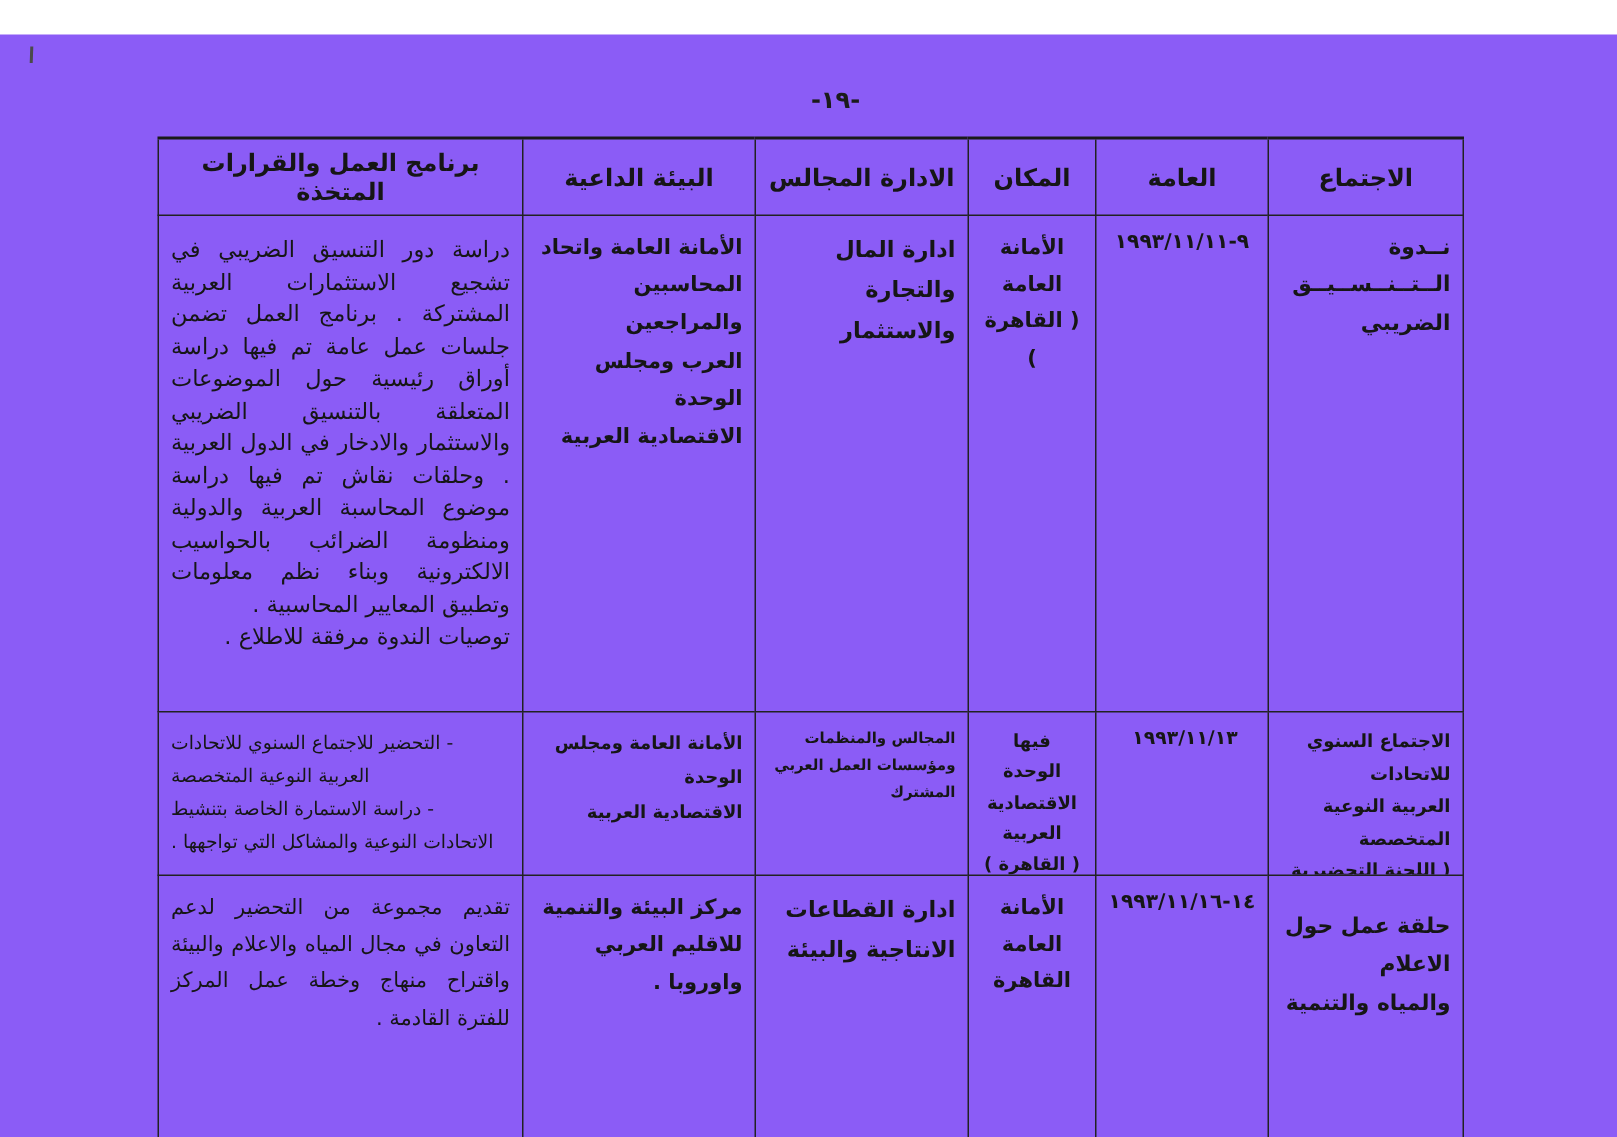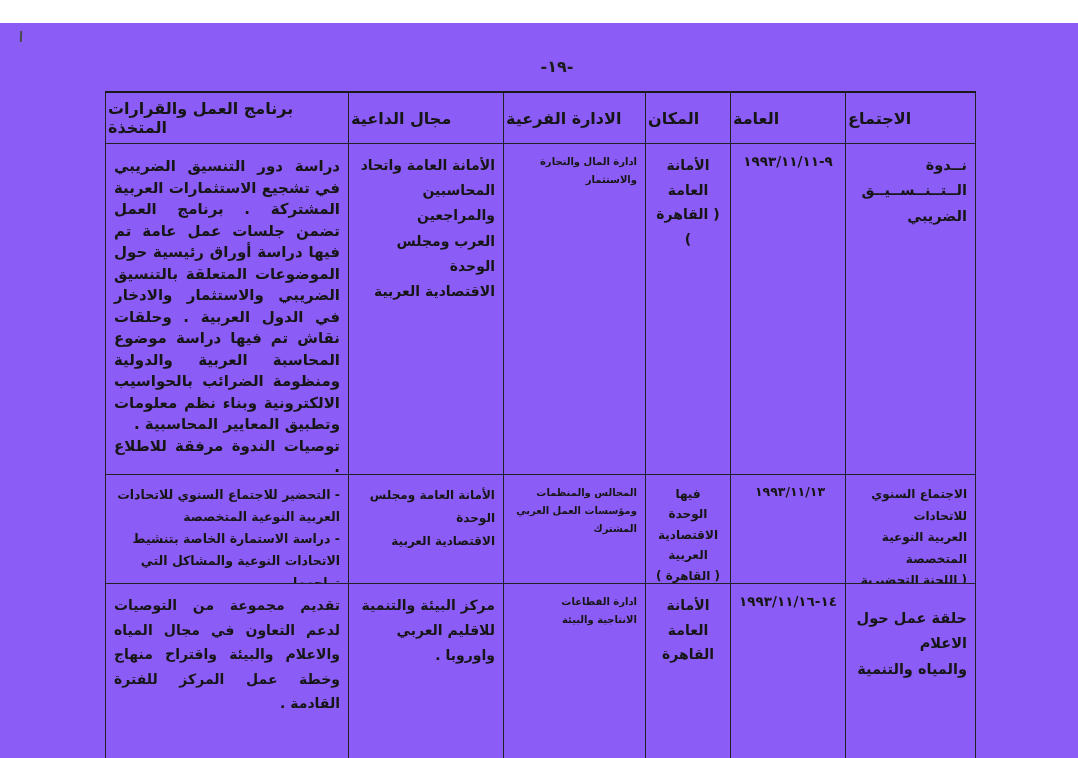--- a/index.html
+++ b/index.html
@@ -24,47 +24,47 @@
     position:absolute; top:68px; left:105px; width:870px;
     direction:rtl; border-collapse:collapse; table-layout:fixed;
   }
   .doc-table th, .doc-table td {
     border:1.6px solid #222222;
     vertical-align:top;
     padding:9px 8px 0 8px;
     overflow:hidden;
   }
   .doc-table th {
-    height:42px; vertical-align:middle; text-align:left;
+    height:42px; vertical-align:middle; text-align:center;
     font-size:16px; font-weight:bold; padding:4px 2px;
     border-top:2.4px solid #1a1a1a;
   }
   tr.r1 > td { height:318px; }
   tr.r2 > td { height:99px; }
   tr.r3 > td { height:160px; border-bottom:none; }
   .box { white-space:pre-line; }
   tr.r1 .box { max-height:300px; }
   tr.r2 .box { max-height:84px; }
   tr.r3 .box { max-height:140px; }
 
   
   .c-meeting { text-align:right; font-size:14.5px; font-weight:bold; line-height:1.75; }
   .c-date    { text-align:center; font-size:13.5px; font-weight:bold; letter-spacing:.5px; }
   .c-place   { text-align:center; font-size:14px; font-weight:bold; line-height:1.75; }
-  .c-sub     { text-align:right; font-size:10px; font-weight:bold; line-height:1.8; }
+  .c-sub     { text-align:right; font-size:15px; font-weight:bold; line-height:1.8; }
   .c-inviter { text-align:right; font-size:14px; font-weight:bold; line-height:1.8; }
-  .c-program { text-align:justify; font-size:15px; font-weight:bold; line-height:21.5px; }
+  .c-program { text-align:justify; font-size:15px; font-weight:normal; line-height:21.5px; }
 
   
   tr.r2 .c-meeting { font-size:12px;   line-height:1.8; }
   tr.r2 .c-date    { font-size:12.5px;padding-left:12px; }
   tr.r2 .c-place   { font-size:12px;   line-height:1.7; }
   tr.r2 .c-sub     { font-size:10px; line-height:1.8; }
   tr.r2 .c-inviter { font-size:12px;   line-height:1.9; }
-  tr.r2 .c-program { font-size:12.5px; line-height:1.75; text-align:right; }
+  tr.r2 .c-program { font-size:12.5px; line-height:1.75; text-align:left; }
   tr.r3 .c-meeting { padding-top:22px; }
   tr.r3 .c-date    { }
   tr.r3 .c-program { font-size:14px; line-height:1.75; }
   tr.r3 .c-inviter { }
   tr.r1 .c-program { padding-top:12px; }
 </style>
 </head>
 <body>
 
 <div class="page">
@@ -80,22 +80,22 @@
         <col style="width:85px">
       <col style="width:142px">
         <col style="width:155px">
         <col style="width:243px">
     </colgroup>
     <thead>
       <tr>
         <th>الاجتماع</th>
         <th>العامة</th>
         <th>المكان</th>
-        <th>الادارة الفرعية</th>
-        <th>مجال الداعية</th>
+        <th>الادارة المجالس</th>
+        <th>البيئة الداعية</th>
         <th>برنامج العمل والقرارات المتخذة</th>
       </tr>
     </thead>
     <tbody>
       <tr class="r1">
         <td class="c-meeting">
             <div class="box">نــدوة الــتــنــســيــق
 الضريبي</div>
           </td>
         <td class="c-date">
@@ -165,19 +165,19 @@
         <td class="c-sub">
             <div class="box">ادارة القطاعات
 الانتاجية والبيئة</div>
           </td>
         <td class="c-inviter">
             <div class="box">مركز البيئة والتنمية
 للاقليم العربي
 واوروبا .</div>
           </td>
         <td class="c-program">
-            <div class="box">تقديم مجموعة من التوصيات لدعم التعاون في مجال المياه والاعلام والبيئة واقتراح منهاج وخطة عمل المركز للفترة القادمة .</div>
+            <div class="box">تقديم مجموعة من التحضير لدعم التعاون في مجال المياه والاعلام والبيئة واقتراح منهاج وخطة عمل المركز للفترة القادمة .</div>
           </td>
       </tr>
     </tbody>
   </table>
 
 </div>
 
 </body></html>

